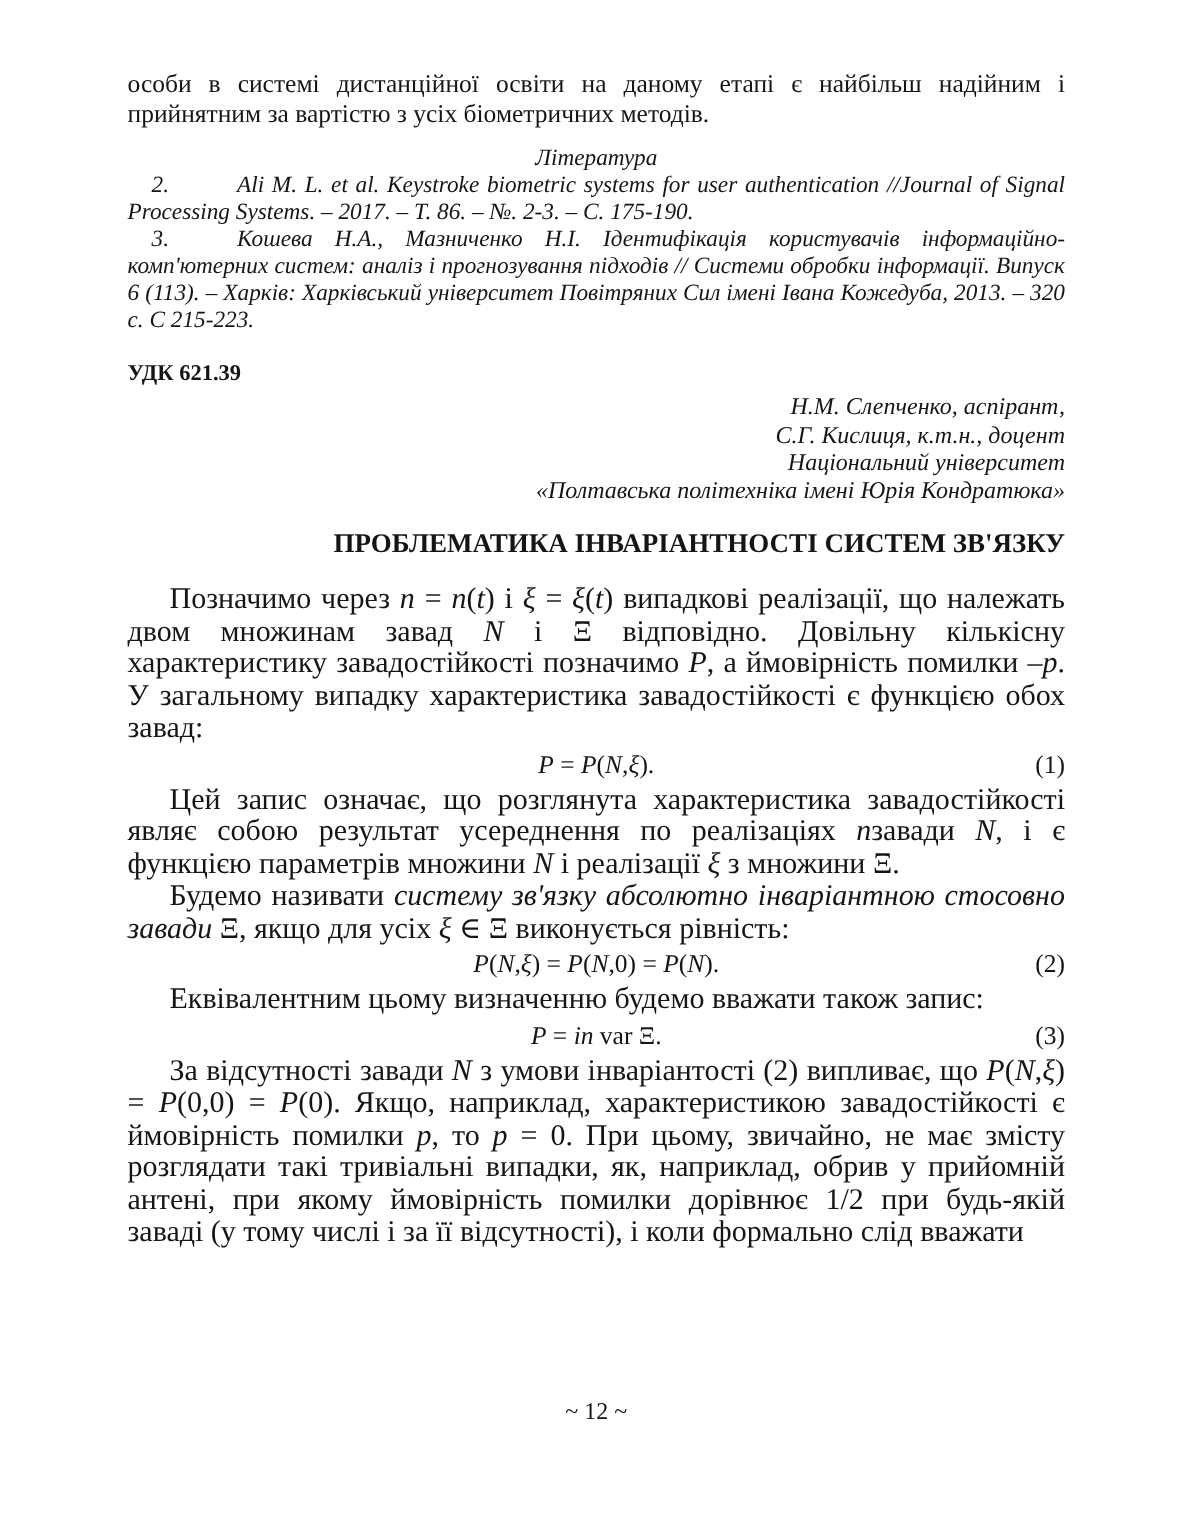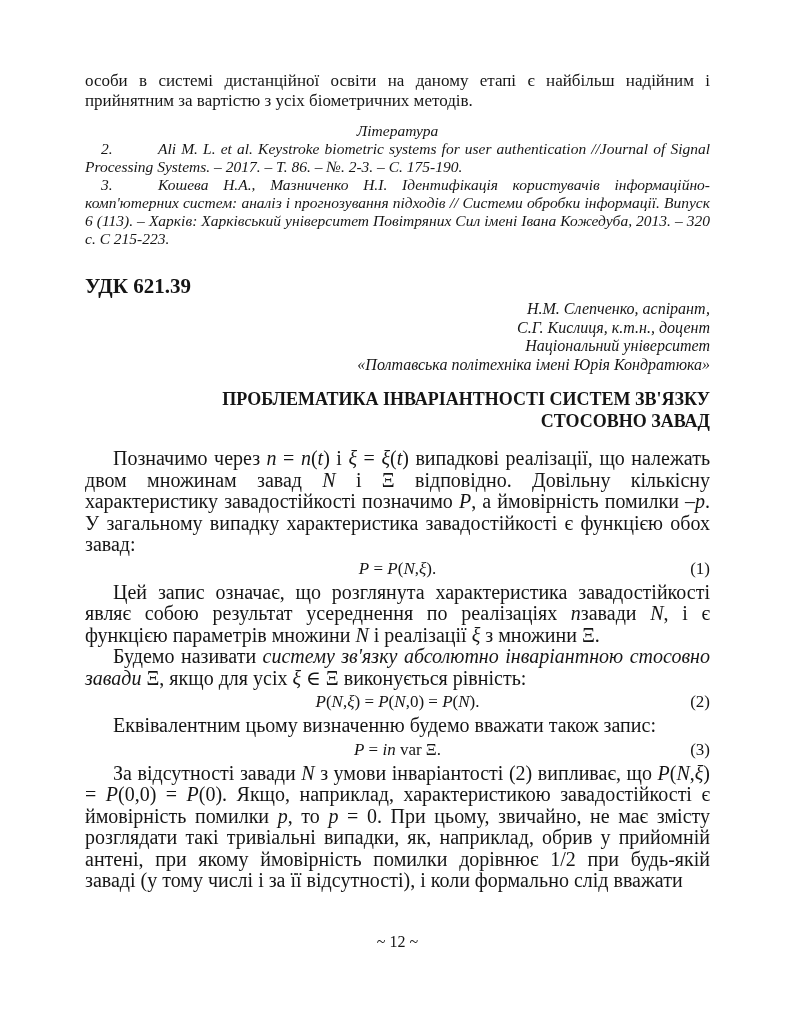--- a/index.html
+++ b/index.html
@@ -6,21 +6,21 @@
     margin: 0;
     padding: 0;
     background: #ffffff;
   }
   .page {
     position: relative;
     width: 791px;
     height: 1024px;
     box-sizing: border-box;
     background: #ffffff;
-    padding: 71px 81px 0 85px;
+    padding: 46px 81px 0 85px;
     font-family: "Liberation Serif", "DejaVu Serif", serif;
     color: #151515;
     overflow: hidden;
   }
   p { margin: 0; }
 
   .intro-p {
     font-size: 17px;
     line-height: 20px;
     text-align: justify;
@@ -40,23 +40,23 @@
     text-align: justify;
     text-indent: 16px;
   }
   .ref-num {
     display: inline-block;
     width: 57px;
     text-indent: 0;
   }
 
   .udk {
-    margin-top: 29px;
+    margin-top: 17px;
     font-weight: bold;
-    font-size: 21px;
+    font-size: 15px;
     line-height: 19px;
   }
 
   .authors {
     margin-top: 4px;
     text-align: right;
     font-style: italic;
     font-size: 16px;
     line-height: 18.5px;
   }
@@ -119,21 +119,20 @@
 
   <div class="authors">
     <div>Н.М. Слепченко, аспірант,</div>
     <div>С.Г. Кислиця, к.т.н., доцент</div>
     <div>Національний університет</div>
     <div>«Полтавська політехніка імені Юрія Кондратюка»</div>
   </div>
 
   <h1 class="title">
     <div>ПРОБЛЕМАТИКА ІНВАРІАНТНОСТІ СИСТЕМ ЗВ'ЯЗКУ</div>
-    <div>СТОСОВНО ЗАВАД</div>
   </h1>
 
   <p class="body-p first">Позначимо через <i>n</i> = <i>n</i>(<i>t</i>) і <i>ξ</i> = <i>ξ</i>(<i>t</i>) випадкові реалізації, що належать двом множинам завад <i>N</i> і Ξ відповідно. Довільну кількісну характеристику завадостійкості позначимо <i>P</i>, а ймовірність помилки –<i>p</i>. У загальному випадку характеристика завадостійкості є функцією обох завад:</p>
 
   <div class="eq-row">
     <span><i>P</i> = <i>P</i>(<i>N</i>,<i>ξ</i>).</span>
     <span class="eq-num">(1)</span>
   </div>
 
   <p class="body-p">Цей запис означає, що розглянута характеристика завадостійкості являє собою результат усереднення по реалізаціях <i>n</i>завади <i>N</i>, і є функцією параметрів множини <i>N</i> і реалізації <i>ξ</i> з множини Ξ.</p>

